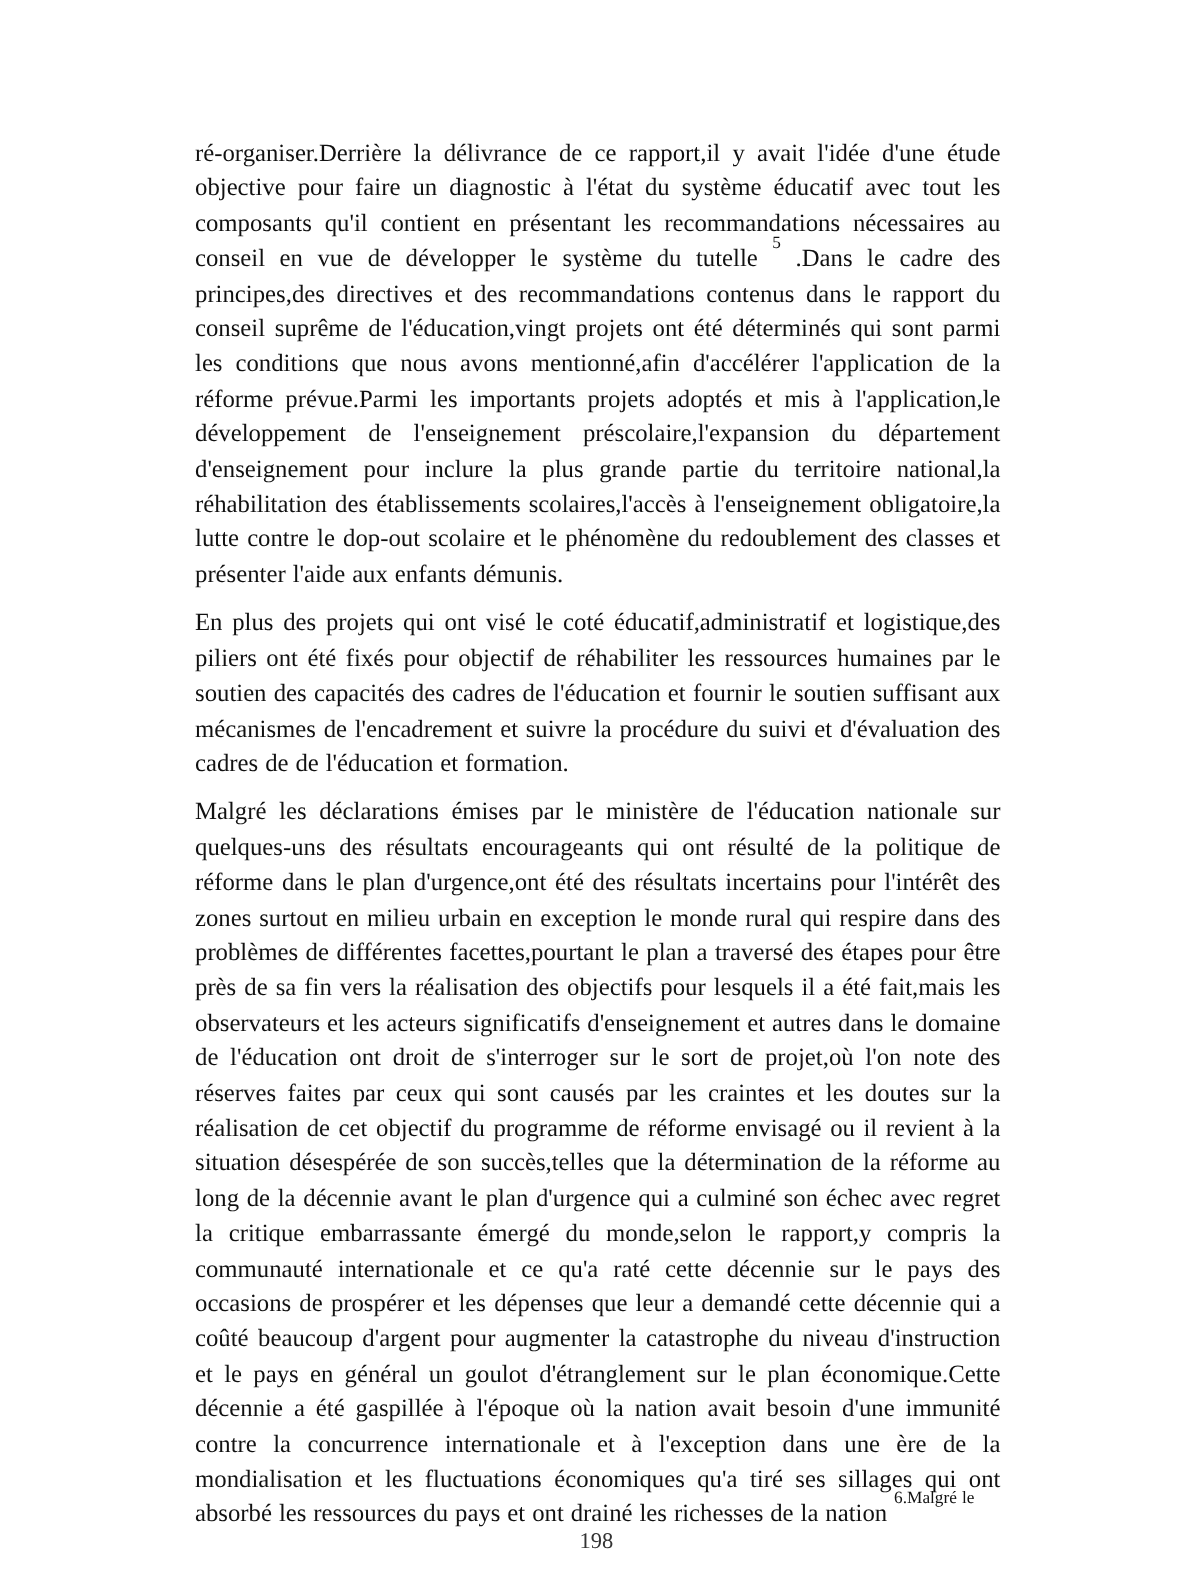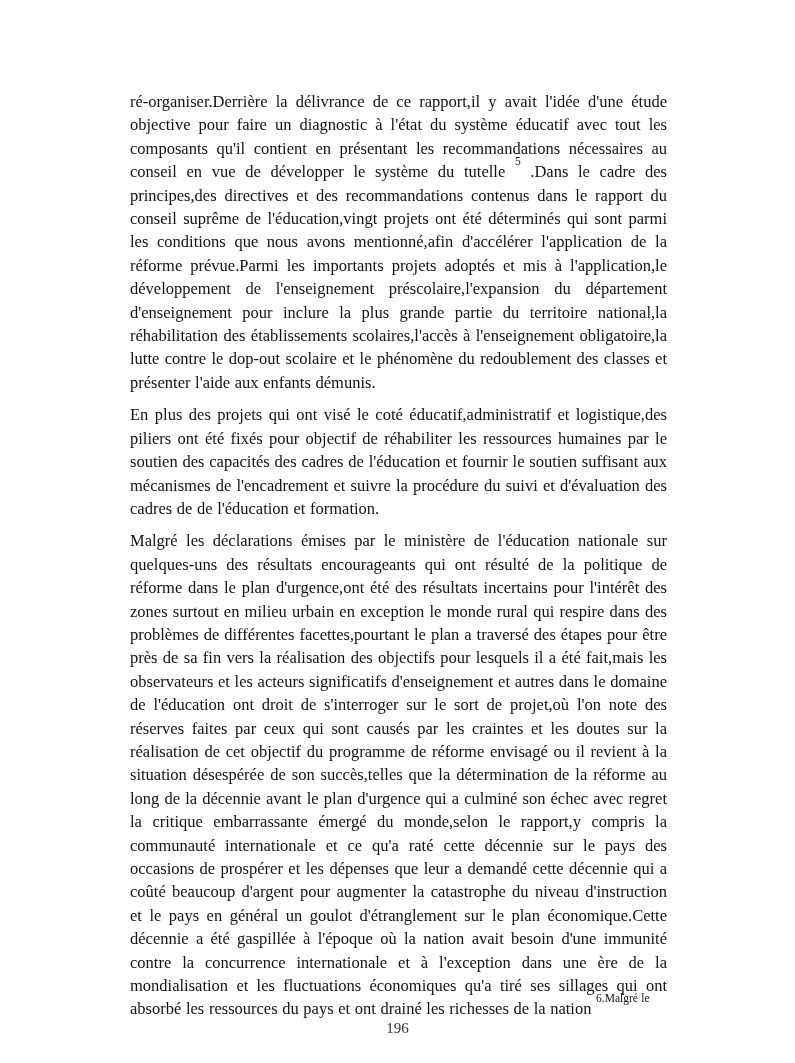--- a/index.html
+++ b/index.html
@@ -53,14 +53,14 @@
   <div class="content">
 
     <p class="para"><span>ré-organiser.Derrière la délivrance de ce rapport,il y avait l'idée d'une étude objective pour faire un diagnostic à l'état du système éducatif avec tout les composants qu'il contient en présentant les recommandations nécessaires au conseil en vue de développer le système du tutelle </span><sup class="footnote-ref">5</sup><span> .Dans le cadre des principes,des directives et des recommandations contenus dans le rapport du conseil suprême de l'éducation,vingt projets ont été déterminés qui sont parmi les conditions que nous avons mentionné,afin d'accélérer l'application de la réforme prévue.Parmi les importants projets adoptés et mis à l'application,le développement de l'enseignement préscolaire,l'expansion du département d'enseignement pour inclure la plus grande partie du territoire national,la réhabilitation des établissements scolaires,l'accès à l'enseignement obligatoire,la lutte contre le dop-out scolaire et le phénomène du redoublement des classes et présenter l'aide aux enfants démunis.</span></p>
 
     <p class="para">En plus des projets qui ont visé le coté éducatif,administratif et logistique,des piliers ont été fixés pour objectif de réhabiliter les ressources humaines par le soutien des capacités des cadres de l'éducation et fournir le soutien suffisant aux mécanismes de l'encadrement et suivre la procédure du suivi et d'évaluation des cadres de de l'éducation et formation.</p>
 
     <p class="para"><span>Malgré les déclarations émises par le ministère de l'éducation nationale sur quelques-uns des résultats encourageants qui ont résulté de la politique de réforme dans le plan d'urgence,ont été des résultats incertains pour l'intérêt des zones surtout en milieu urbain en exception le monde rural qui respire dans des problèmes de différentes facettes,pourtant le plan a traversé des étapes pour être près de sa fin vers la réalisation des objectifs pour lesquels il a été fait,mais les observateurs et les acteurs significatifs d'enseignement et autres dans le domaine de l'éducation ont droit de s'interroger sur le sort de projet,où l'on note des réserves faites par ceux qui sont causés par les craintes et les doutes sur la réalisation de cet objectif du programme de réforme envisagé ou il revient à la situation désespérée de son succès,telles que la détermination de la réforme au long de la décennie avant le plan d'urgence qui a culminé son échec avec regret la critique embarrassante émergé du monde,selon le rapport,y compris la communauté internationale et ce qu'a raté cette décennie sur le pays des occasions de prospérer et les dépenses que leur a demandé cette décennie qui a coûté beaucoup d'argent pour augmenter la catastrophe du niveau d'instruction et le pays en général un goulot d'étranglement sur le plan économique.Cette décennie a été gaspillée à l'époque où la nation avait besoin d'une immunité contre la concurrence internationale et à l'exception dans une ère de la mondialisation et les fluctuations économiques qu'a tiré ses sillages qui ont absorbé les ressources du pays et ont drainé les richesses de la nation </span><sup class="footnote-ref">6.Malgré le</sup></p>
 
   </div>
 
-  <div class="page-number">196</div>
+  <div class="page-number">198</div>
 </div>
 
 </body></html>

